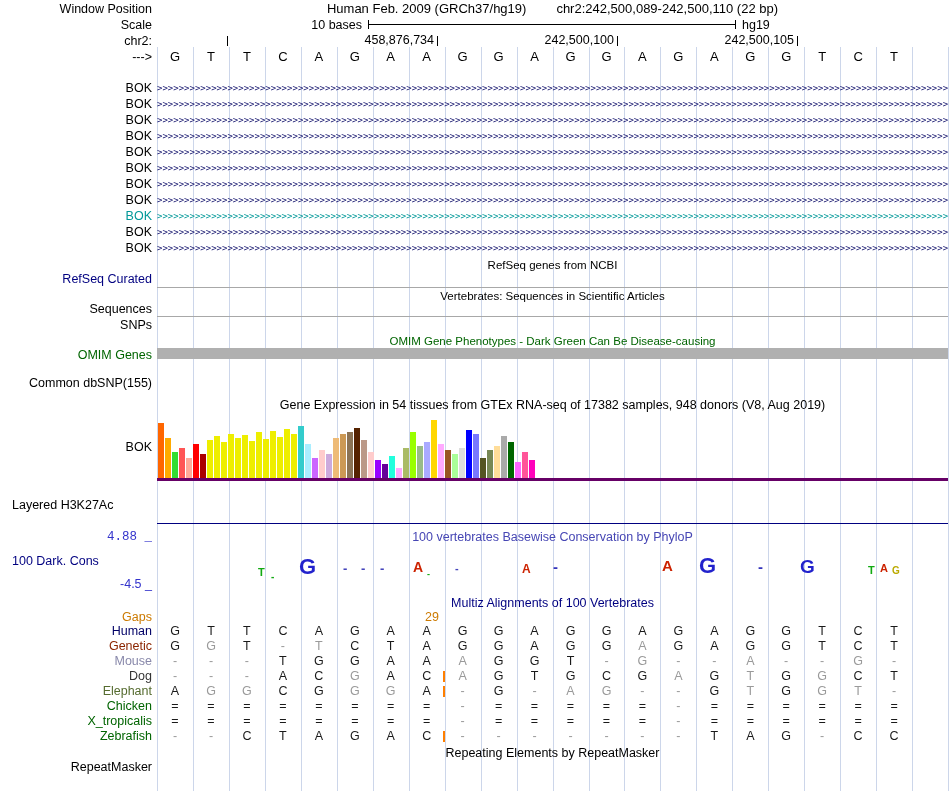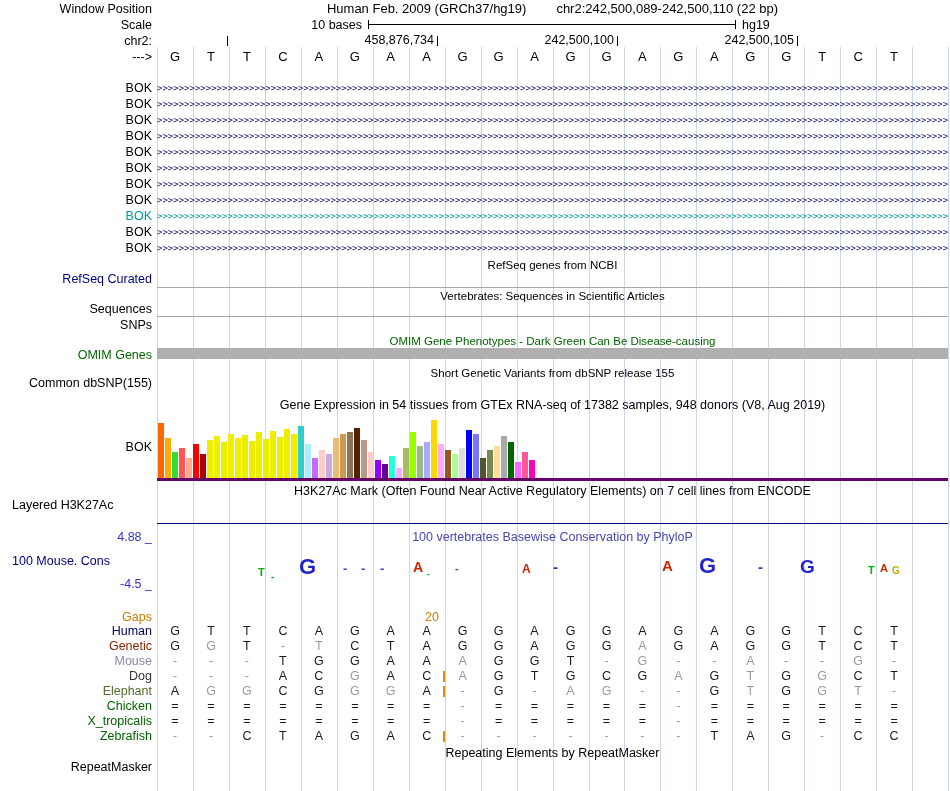--- a/index.html
+++ b/index.html
@@ -129,21 +129,20 @@
 
   <div class="hdr hdr-sm" style="top:289px">Vertebrates: Sequences in Scientific Articles</div>
   <div class="llabel" style="top:302px">Sequences</div>
   <div class="tdiv" style="top:316px"></div>
   <div class="llabel" style="top:318px">SNPs</div>
 
   <div class="hdr hdr-sm" style="top: 334px; color: rgb(0, 100, 0);">OMIM Gene Phenotypes - Dark Green Can Be Disease-causing</div>
   <div class="llabel" style="top: 348px; color: rgb(0, 100, 0);">OMIM Genes</div>
   <div class="hline" style="top: 348px; height: 11px; background: rgb(176, 176, 176);" title="OMIM Genes"></div>
 
-  <div class="hdr hdr-sm" style="top:366px">Short Genetic Variants from dbSNP release 155</div>
   <div class="llabel" style="top:376px">Common dbSNP(155)</div>
 
   <div class="hdr" style="top:398px">Gene Expression in 54 tissues from GTEx RNA-seq of 17382 samples, 948 donors (V8, Aug 2019)</div>
   <div class="llabel" style="top:440px">BOK</div>
   <div class="layer" id="gtex-bars">
       <div style="position: absolute; left: 158px; top: 423px; width: 6px; height: 55px; background: rgb(255, 102, 0);"></div>
       <div style="position: absolute; left: 165px; top: 438px; width: 6px; height: 40px; background: rgb(255, 170, 0);"></div>
       <div style="position: absolute; left: 172px; top: 452px; width: 6px; height: 26px; background: rgb(51, 221, 51);"></div>
       <div style="position: absolute; left: 179px; top: 448px; width: 6px; height: 30px; background: rgb(255, 85, 85);"></div>
       <div style="position: absolute; left: 186px; top: 458px; width: 6px; height: 20px; background: rgb(255, 170, 153);"></div>
@@ -192,27 +191,26 @@
       <div style="position: absolute; left: 487px; top: 450px; width: 6px; height: 28px; background: rgb(119, 136, 85);"></div>
       <div style="position: absolute; left: 494px; top: 446px; width: 6px; height: 32px; background: rgb(255, 221, 153);"></div>
       <div style="position: absolute; left: 501px; top: 436px; width: 6px; height: 42px; background: rgb(170, 170, 170);"></div>
       <div style="position: absolute; left: 508px; top: 442px; width: 6px; height: 36px; background: rgb(0, 102, 0);"></div>
       <div style="position: absolute; left: 515px; top: 462px; width: 6px; height: 16px; background: rgb(255, 102, 255);"></div>
       <div style="position: absolute; left: 522px; top: 452px; width: 6px; height: 26px; background: rgb(255, 85, 153);"></div>
       <div style="position: absolute; left: 529px; top: 460px; width: 6px; height: 18px; background: rgb(255, 0, 187);"></div>
     </div>
   <div class="hline" style="top: 478px; height: 3px; background: rgb(102, 0, 102);"></div>
 
-  <div class="hdr" style="top:484px">H3K27Ac Mark (Often Found Near Active Regulatory Elements) on 7 cell lines from ENCODE</div>
   <div class="llabel-left" style="top:498px">Layered H3K27Ac</div>
   <div class="hline" style="top: 523px; height: 1px; background: rgb(0, 0, 128);"></div>
 
-  <div class="llabel" style="top: 530px; color: rgb(51, 51, 204);">4.88 _</div>
+  <div class="llabel" style="top: 530px; color: rgb(51, 51, 204); font-family: Liberation Mono, monospace;">4.88 _</div>
   <div class="hdr" style="top: 530px; color: rgb(70, 70, 180);">100 vertebrates Basewise Conservation by PhyloP</div>
-  <div class="llabel-left" style="top: 554px; color: rgb(0, 0, 128);">100 Mouse. Cons</div>
+  <div class="llabel-left" style="top: 554px; color: rgb(0, 0, 128);">100 Dark. Cons</div>
   <div class="llabel" style="top: 577px; color: rgb(51, 51, 204);">-4.5 _</div>
   <div class="layer" id="cons-logo">
       <div style="position: absolute; left: 258px; top: 567px; font-size: 11px; font-weight: bold; line-height: 1; color: rgb(17, 170, 17);">T</div>
       <div style="position: absolute; left: 271px; top: 572px; font-size: 10px; font-weight: bold; line-height: 1; color: rgb(17, 170, 17);">-</div>
       <div style="position: absolute; left: 299px; top: 556px; font-size: 22px; font-weight: bold; line-height: 1; color: rgb(34, 34, 204);">G</div>
       <div style="position: absolute; left: 343px; top: 562px; font-size: 13px; font-weight: bold; line-height: 1; color: rgb(68, 68, 187);">-</div>
       <div style="position: absolute; left: 361px; top: 562px; font-size: 13px; font-weight: bold; line-height: 1; color: rgb(68, 68, 187);">-</div>
       <div style="position: absolute; left: 380px; top: 562px; font-size: 13px; font-weight: bold; line-height: 1; color: rgb(68, 68, 187);">-</div>
       <div style="position: absolute; left: 413px; top: 560px; font-size: 14px; font-weight: bold; line-height: 1; color: rgb(204, 34, 0);">A</div>
       <div style="position: absolute; left: 427px; top: 570px; font-size: 9px; font-weight: bold; line-height: 1; color: rgb(17, 170, 17);">-</div>
@@ -221,22 +219,23 @@
       <div style="position: absolute; left: 553px; top: 559px; font-size: 15px; font-weight: bold; line-height: 1; color: rgb(51, 51, 187);">-</div>
       <div style="position: absolute; left: 662px; top: 558px; font-size: 15px; font-weight: bold; line-height: 1; color: rgb(204, 34, 0);">A</div>
       <div style="position: absolute; left: 699px; top: 555px; font-size: 22px; font-weight: bold; line-height: 1; color: rgb(34, 34, 204);">G</div>
       <div style="position: absolute; left: 758px; top: 559px; font-size: 15px; font-weight: bold; line-height: 1; color: rgb(51, 51, 187);">-</div>
       <div style="position: absolute; left: 800px; top: 557px; font-size: 19px; font-weight: bold; line-height: 1; color: rgb(34, 34, 204);">G</div>
       <div style="position: absolute; left: 868px; top: 565px; font-size: 11px; font-weight: bold; line-height: 1; color: rgb(17, 170, 17);">T</div>
       <div style="position: absolute; left: 880px; top: 563px; font-size: 11px; font-weight: bold; line-height: 1; color: rgb(204, 34, 0);">A</div>
       <div style="position: absolute; left: 892px; top: 566px; font-size: 10px; font-weight: bold; line-height: 1; color: rgb(187, 170, 0);">G</div>
     </div>
 
+  <div class="hdr" style="top: 596px; color: rgb(0, 0, 128);">Multiz Alignments of 100 Vertebrates</div>
   <div class="llabel" style="top: 610px; color: rgb(204, 122, 0);">Gaps</div>
-  <div style="position: absolute; top: 610px; left: 391px; width: 48px; text-align: right; font-size: 12.5px; height: 14px; line-height: 14px; color: rgb(204, 122, 0);">20</div>
+  <div style="position: absolute; top: 610px; left: 391px; width: 48px; text-align: right; font-size: 12.5px; height: 14px; line-height: 14px; color: rgb(204, 122, 0);">29</div>
   <div class="layer" id="multiz-rows">
       <div style="position: absolute; left: 0px; top: 624px; width: 152px; text-align: right; font-size: 12.5px; height: 15px; line-height: 15px; color: rgb(0, 0, 102);">Human</div>
       <div style="position: absolute; left: 157px; top: 624px; width: 36px; text-align: center; font-size: 12.5px; height: 15px; line-height: 15px; color: rgb(26, 26, 26);">G</div>
       <div style="position: absolute; left: 193px; top: 624px; width: 36px; text-align: center; font-size: 12.5px; height: 15px; line-height: 15px; color: rgb(26, 26, 26);">T</div>
       <div style="position: absolute; left: 228.9px; top: 624px; width: 36px; text-align: center; font-size: 12.5px; height: 15px; line-height: 15px; color: rgb(26, 26, 26);">T</div>
       <div style="position: absolute; left: 264.9px; top: 624px; width: 36px; text-align: center; font-size: 12.5px; height: 15px; line-height: 15px; color: rgb(26, 26, 26);">C</div>
       <div style="position: absolute; left: 300.8px; top: 624px; width: 36px; text-align: center; font-size: 12.5px; height: 15px; line-height: 15px; color: rgb(26, 26, 26);">A</div>
       <div style="position: absolute; left: 336.8px; top: 624px; width: 36px; text-align: center; font-size: 12.5px; height: 15px; line-height: 15px; color: rgb(26, 26, 26);">G</div>
       <div style="position: absolute; left: 372.7px; top: 624px; width: 36px; text-align: center; font-size: 12.5px; height: 15px; line-height: 15px; color: rgb(26, 26, 26);">A</div>
       <div style="position: absolute; left: 408.7px; top: 624px; width: 36px; text-align: center; font-size: 12.5px; height: 15px; line-height: 15px; color: rgb(26, 26, 26);">A</div>

